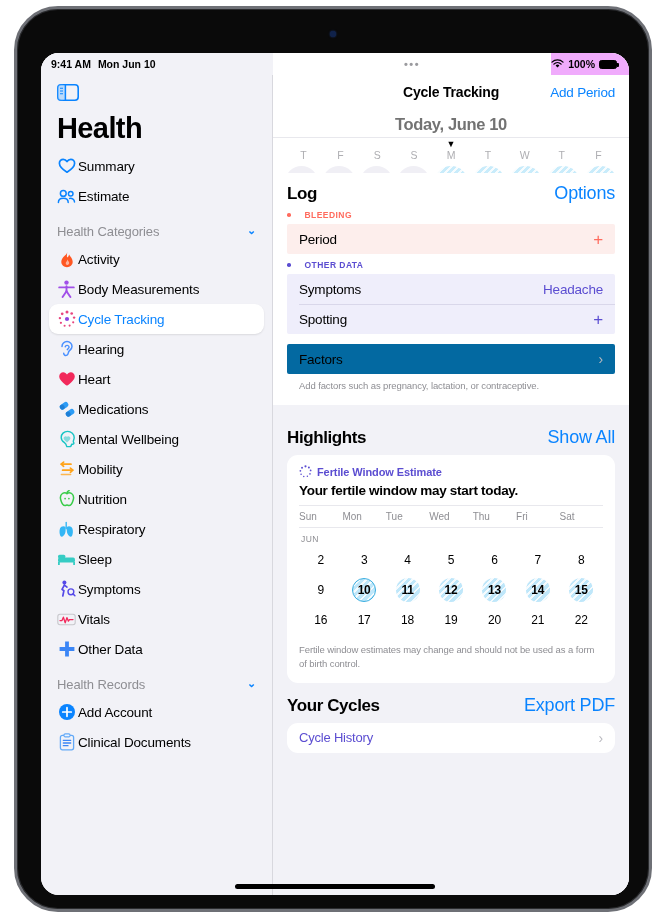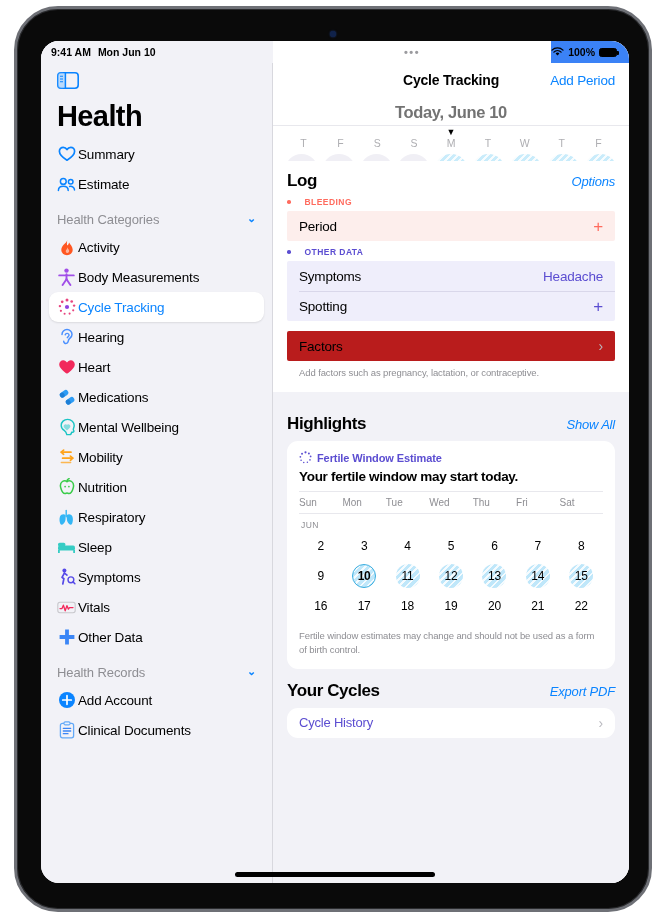--- a/index.html
+++ b/index.html
@@ -19,35 +19,35 @@
     border:3px solid #6e7076;
     box-shadow:inset 0 0 0 1px #2a2b2e;
   }
   #camera {
     position:absolute; left:50%; top:22px; transform:translateX(-50%);
     width:6px; height:6px; border-radius:50%;
     background:#10224a;
     box-shadow:0 0 2px #1b3a7a;
   }
   #screen {
-    position:absolute; left:24px; top:32px; width:588px; height:842px;
+    position:absolute; left:24px; top:44px; width:588px; height:842px;
     background:#ffffff; border-radius:18px; overflow:hidden;
     display:flex;
   }
 
   
   #statusbar {
     position:absolute; left:0; top:0; width:100%; height:22px;
     display:flex; align-items:center; z-index:30;
     font-size:10.5px; font-weight:bold; color:#000;
     pointer-events:none;
   }
   #sb-left { width:232px; padding-left:10px; display:flex; gap:7px; background:#f2f2f7; height:22px; align-items:center;}
   #sb-mid { flex:1; display:flex; justify-content:center; align-items:center; background:#fff; height:22px;}
-  #sb-right { padding-right:12px; display:flex; align-items:center; gap:4px; background:#3b82f6; height:22px;}
+  #sb-right { padding-right:12px; display:flex; align-items:center; gap:4px; background:#f0abfc; height:22px;}
   .dots3 { letter-spacing:1.6px; color:#9a9a9e; font-size:11px; line-height:6px; }
   .batt {
     width:18px; height:9px; border:1px solid #000; border-radius:2.5px;
     position:relative; background:#000;
   }
   .batt:after {
     content:""; position:absolute; right:-3px; top:2.5px;
     width:1.7px; height:4px; background:#000; border-radius:0 1px 1px 0;
   }
 
@@ -115,61 +115,61 @@
     letter-spacing:0.45px; margin-top:5px;
   }
 
   
   #scroller { position:absolute; top:120px; left:0; right:0; bottom:0; overflow:hidden; background:#f2f2f7; }
 
   
   .white-block { background:#fff; padding:10px 14px 14px; }
   .blk-head { display:flex; align-items:baseline; justify-content:space-between; margin-bottom:5px;}
   .blk-title { font-size:17px; font-weight:bold; letter-spacing:-0.4px; color:#000;}
-  .blk-action { font-size:13px; color:#0a84ff; letter-spacing:-0.2px;font-style:italic;}
+  .blk-action { font-size:18px; color:#0a84ff; letter-spacing:-0.2px;}
   .cat-label { font-size:8.5px; font-weight:bold; letter-spacing:0.45px; display:flex; align-items:center; gap:14px; margin:6px 0 4px;}
   .cat-label .bullet { width:3.5px; height:3.5px; border-radius:50%; display:inline-block;}
   .cat-bleeding { color:#ff6b5e; }
   .cat-other { color:#5b4dd1; }
   .grp { border-radius:2px; overflow:hidden; }
   .grp.bleeding { background:#fdeeec; }
   .grp.other { background:#efeefb; }
   .row {
     height:30px; display:flex; align-items:center; justify-content:space-between;
     padding:0 12px; font-size:13.5px; color:#000; letter-spacing:-0.2px;
     position:relative;
   }
   .row + .row:before {
     content:""; position:absolute; left:12px; right:0; top:0; height:0.5px; background:#d9d7ea;
   }
   .plus-red { color:#ff6b5e; font-size:17px; font-weight:400; line-height:1;}
   .plus-pur { color:#5b4dd1; font-size:17px; font-weight:400; line-height:1;}
   .val-pur { color:#5b4dd1; font-size:13.5px; letter-spacing:-0.2px;}
-  .grp.plain { background:#b91c1c; margin-top:10px;}
+  .grp.plain { background:#0369a1; margin-top:10px;}
   .chev-r { color:#b9b9bf; font-size:14px; font-weight:500; }
   .foot-note { font-size:9.5px; color:#8e8e93; margin:6px 0 0 12px; letter-spacing:-0.1px;}
 
   .gap { height:10px; background:#f2f2f7; }
 
   
   .hl-wrap { background:#f2f2f7; padding:12px 14px 0; }
   .hl-card { background:#fff; border-radius:11px; padding:10px 12px 12px; margin-top:7px; }
   .hl-tag { display:flex; align-items:center; gap:5px; font-size:11px; font-weight:bold; color:#5b4dd1; letter-spacing:-0.1px;}
   .hl-headline { font-size:13.5px; font-weight:bold; color:#000; letter-spacing:-0.3px; margin:5px 0 7px;}
   .cal-hdr { display:flex; border-top:0.5px solid #e8e8ed; border-bottom:0.5px solid #e8e8ed; padding:5px 0;}
   .cal-hdr > div { flex:1; text-align:left; font-size:10px; color:#8e8e93;}
   .cal-mon { font-size:8.5px; color:#8e8e93; letter-spacing:0.4px; margin:6px 0 1px 2px;}
   .cal-row { display:flex; }
   .cal-row > div { flex:1; display:flex; justify-content:center; align-items:center; height:30px;}
   .cday { width:24px; height:24px; border-radius:50%; display:flex; align-items:center; justify-content:center;
           font-size:12px; color:#000; letter-spacing:-0.2px;}
   .cday.fert {
     background-color:#bfe7fa;
     background-image:repeating-linear-gradient(-45deg,rgba(255,255,255,0.85) 0 2px,rgba(255,255,255,0) 2px 5px);
-    font-weight:normal;
+    font-weight:bold;
   }
   .cday.today {
     background-color:#bfe7fa;
     background-image:repeating-linear-gradient(-45deg,rgba(255,255,255,0.85) 0 2px,rgba(255,255,255,0) 2px 5px);
     border:1.6px solid #3aaee0; font-weight:bold;
   }
   .hl-disclaim { font-size:9.5px; color:#8e8e93; line-height:1.45; margin-top:8px; letter-spacing:-0.1px;}
 
   
   .yc-wrap { background:#f2f2f7; padding:12px 14px 0; }

